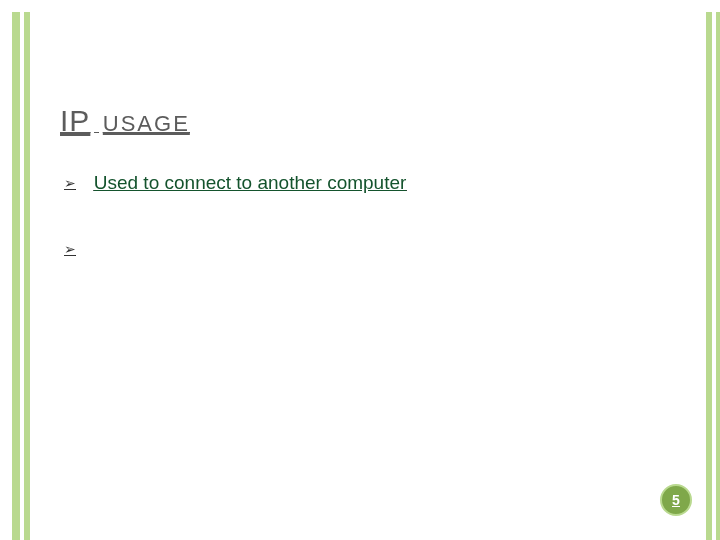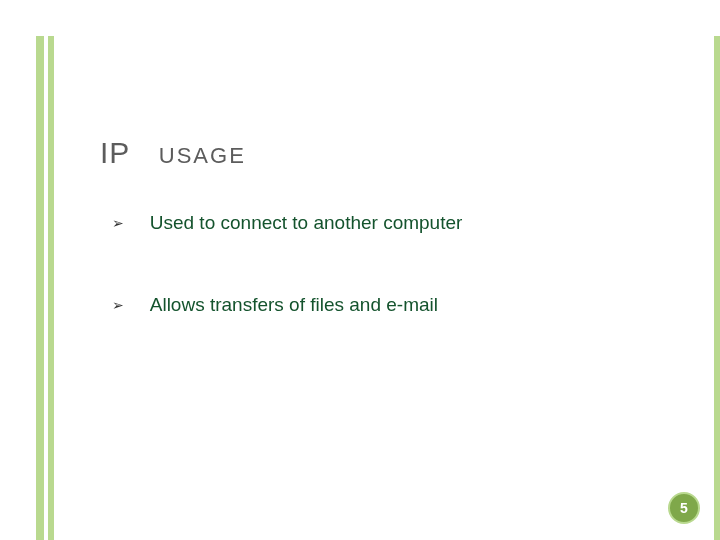--- a/index.html
+++ b/index.html
@@ -1,15 +1,15 @@
 <!DOCTYPE html>
 <html><head>
 <meta charset="utf-8">
 <style>
-  * { box-sizing: border-box; margin: 12px; padding: 0; }
+  * { box-sizing: border-box; margin: 4px; padding: 0; text-decoration: underline; }
   body {
     width: 720px;
     height: 540px;
     background: #ffffff;
     font-family: Arial, Helvetica, sans-serif;
     position: relative;
     overflow: hidden;
   }
   .stripe-outer-left {
     position: absolute;
@@ -112,20 +112,19 @@
     <span class="title-small">USAGE</span>
   </div>
 
   <div class="bullets">
     <div class="bullet-item">
       <span class="bullet-icon">➢</span>
       <span class="bullet-text">Used to connect to another computer</span>
     </div>
     <div class="bullet-item">
       <span class="bullet-icon">➢</span>
-      <span class="bullet-text">Allows transfers of files and e-mail</span>
     </div>
   </div>
 </div>
 
 <div class="page-badge">
   <span>5</span>
 </div>
 
 </body></html>

